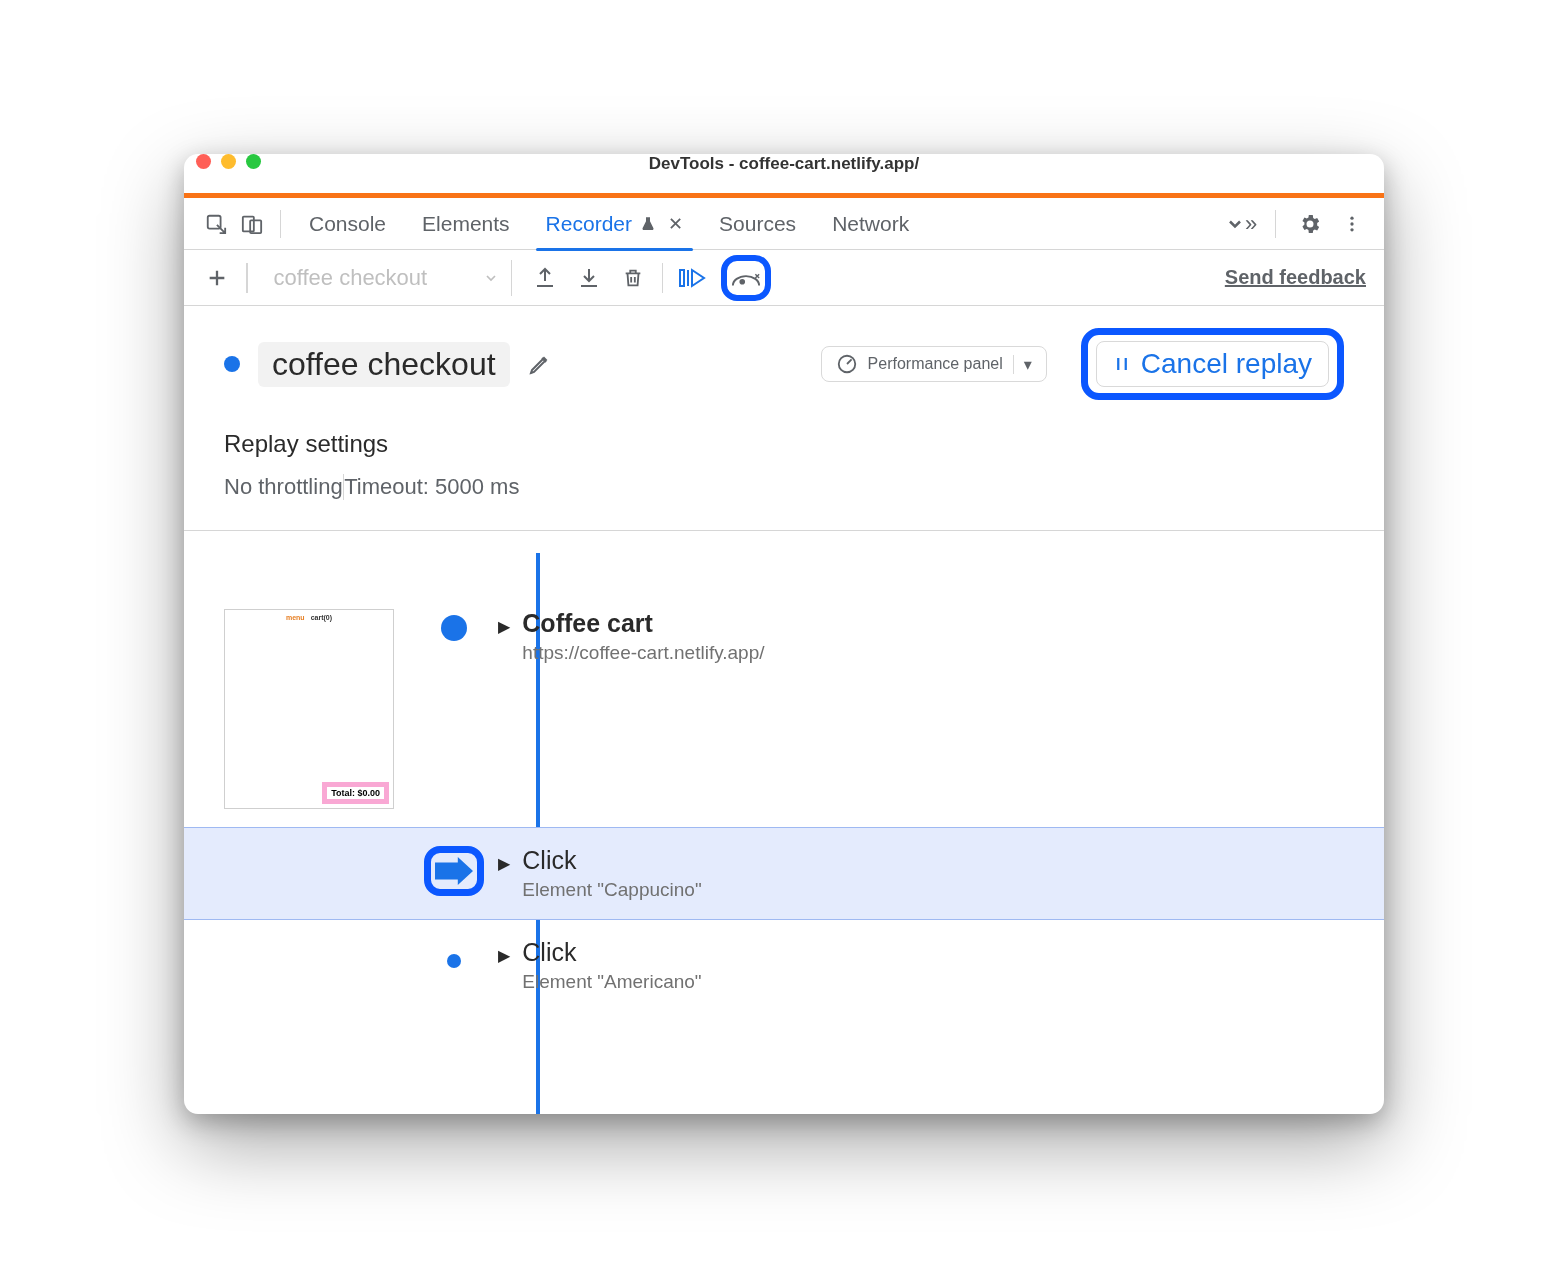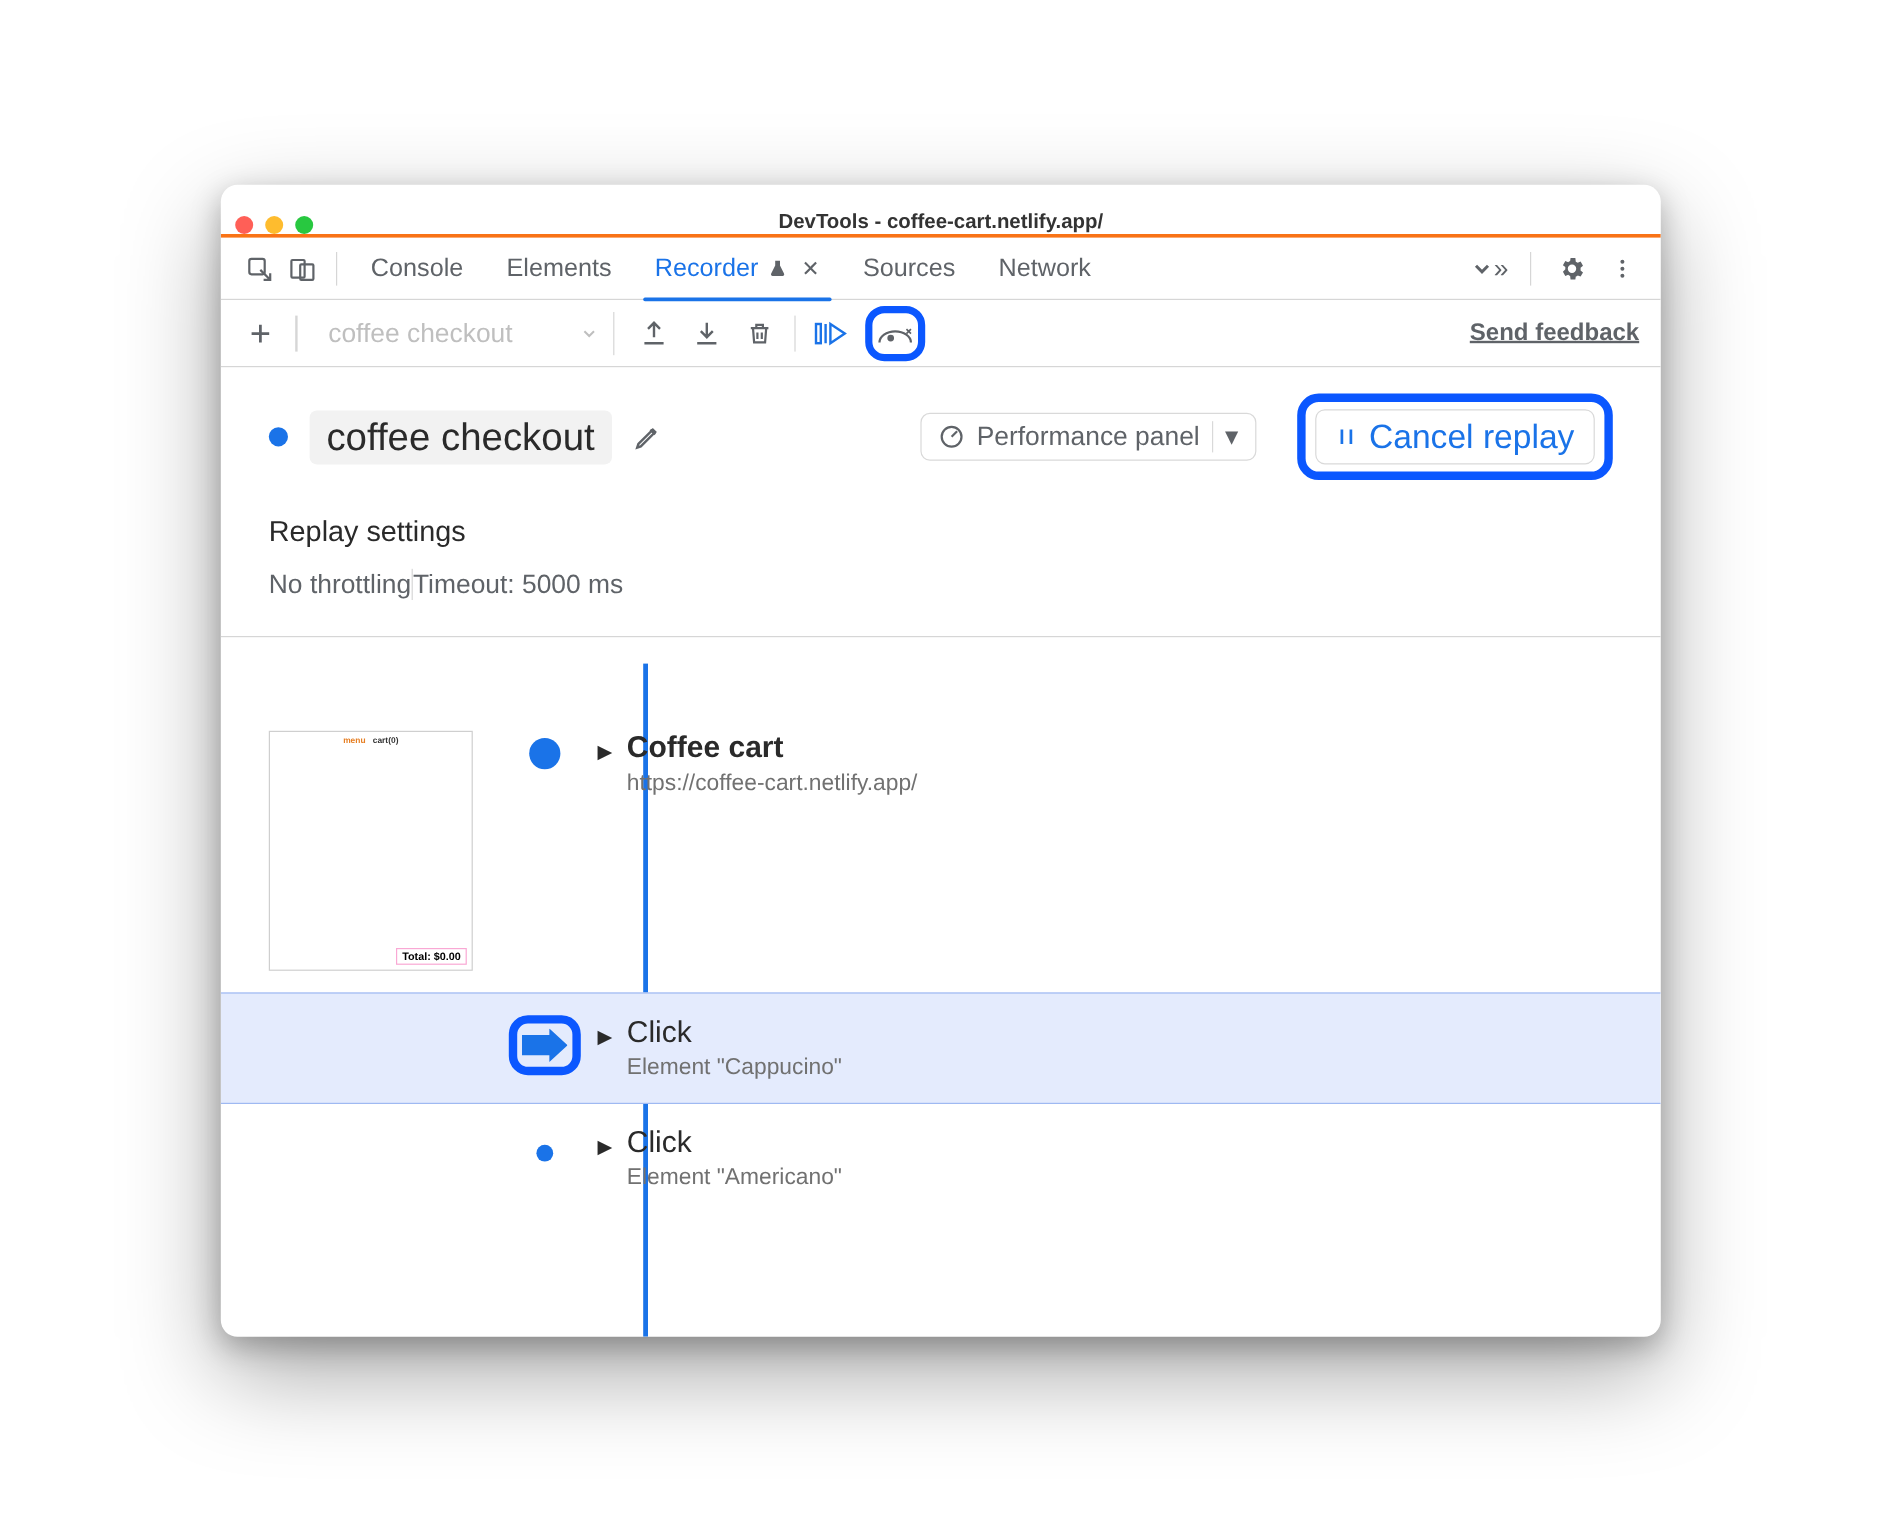--- a/index.html
+++ b/index.html
@@ -19,24 +19,24 @@
   border-radius: 14px;
   box-shadow: 0 30px 80px rgba(0,0,0,0.35), 0 8px 24px rgba(0,0,0,0.25);
   overflow: hidden;
   display: flex;
   flex-direction: column;
   position: relative;
 }
 .titlebar {
   height: 44px;
   display: flex;
-  align-items: flex-end;
+  align-items: flex-start;
   padding: 0 12px;
   position: relative;
-  border-bottom: 3px solid #f97316;
+  border-bottom: 5px solid #f97316;
 }
 .traffic { display: flex; gap: 10px; }
 .tl { width: 15px; height: 15px; border-radius: 50%; }
 .tl.red { background: #ff5f57; }
 .tl.yellow { background: #febc2e; }
 .tl.green { background: #28c840; }
 .win-title {
   position: absolute; left: 0; right: 0; text-align: center;
   font-size: 17px; font-weight: 600; color: #333;
   pointer-events: none;
@@ -89,21 +89,21 @@
   display: flex; align-items: center; padding: 22px 40px 22px 40px; gap: 18px;
 }
 .blue-dot { width: 16px; height: 16px; border-radius: 50%; background: #1a73e8; }
 .rec-title {
   font-size: 32px; color: #2a2a2a; background: #f2f2f2; padding: 4px 14px; border-radius: 6px;
 }
 .pencil { color: #5f6368; cursor: pointer; }
 .perf-select {
   margin-left: auto; display: flex; align-items: center; gap: 10px;
   border: 1.5px solid #d9d9d9; border-radius: 8px; padding: 6px 14px;
-  color: #5f6368; font-size: 22px;
+  color: #5f6368; font-size: 16px;
 }
 .perf-chev { border-left: 1.5px solid #d9d9d9; padding-left: 10px; color: #5f6368; }
 .cancel-wrap {
   border: 7px solid #0b57ff; border-radius: 18px; padding: 6px 8px; margin-left: 16px;
 }
 .cancel-btn {
   display: flex; align-items: center; gap: 10px; border: 1.5px solid #d9d9d9;
   border-radius: 8px; padding: 6px 16px; color: #1a73e8; font-size: 28px; font-weight: 500;
   cursor: pointer;
 }
@@ -121,21 +121,21 @@
 }
 .step-row {
   display: flex; align-items: flex-start; padding: 18px 0 18px 40px; position: relative;
 }
 .step-row.current { background: #e4ebfd; border-top: 1px solid #9fb9f2; border-bottom: 1px solid #9fb9f2; }
 .thumb-box {
   width: 170px; height: 200px; border: 1px solid #cfcfcf; margin-right: 30px;
   background: #fff; position: relative; flex-shrink: 0;
 }
 .thumb-box .thumb-top { height: 14px; display:flex; align-items:center; justify-content:center; gap:6px; font-size:7px; color:#e67e22; font-weight:bold; }
-.thumb-box .thumb-total { position:absolute; bottom:4px; right:4px; border:1px solid #f9a8d4; padding:1px 4px; font-size:9px; font-weight:bold; }
+.thumb-box .thumb-total { position:absolute; bottom:4px; right:4px; border:5px solid #f9a8d4; padding:1px 4px; font-size:9px; font-weight:bold; }
 .thumb-spacer { width: 170px; margin-right: 30px; flex-shrink: 0; }
 
 .timeline-col {
   width: 60px; display: flex; flex-direction: column; align-items: center; flex-shrink: 0;
   position: relative;
 }
 .timeline-line {
   position: absolute; top: 22px; width: 4px; background: #1a73e8; left: 352px;
   height: 700px; z-index: 0;
 }

